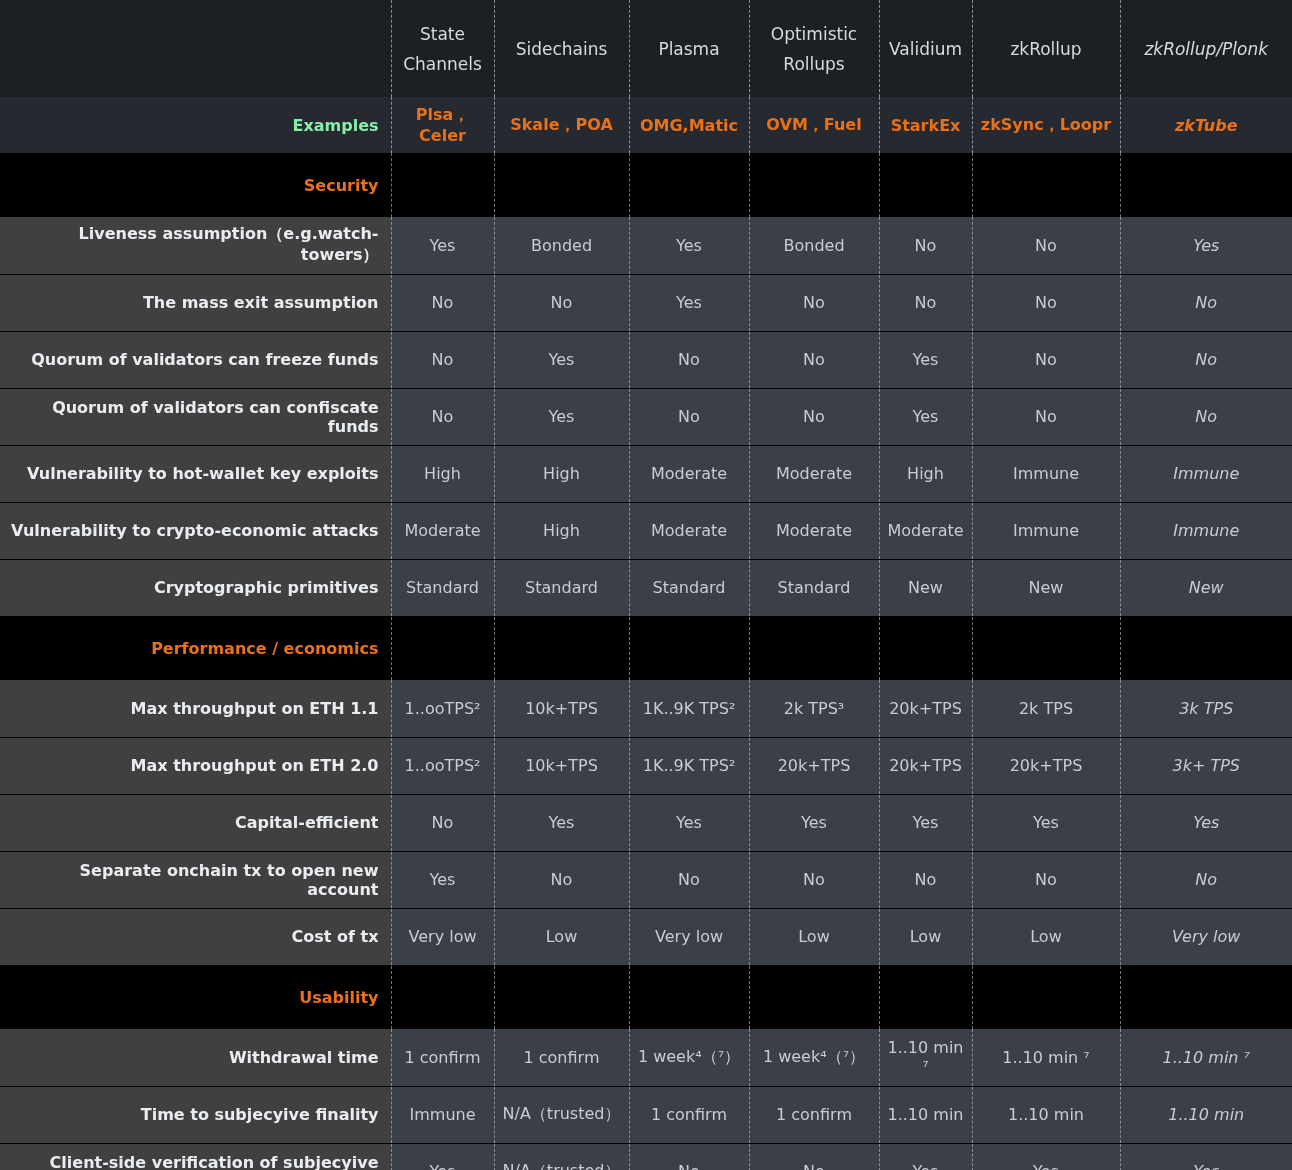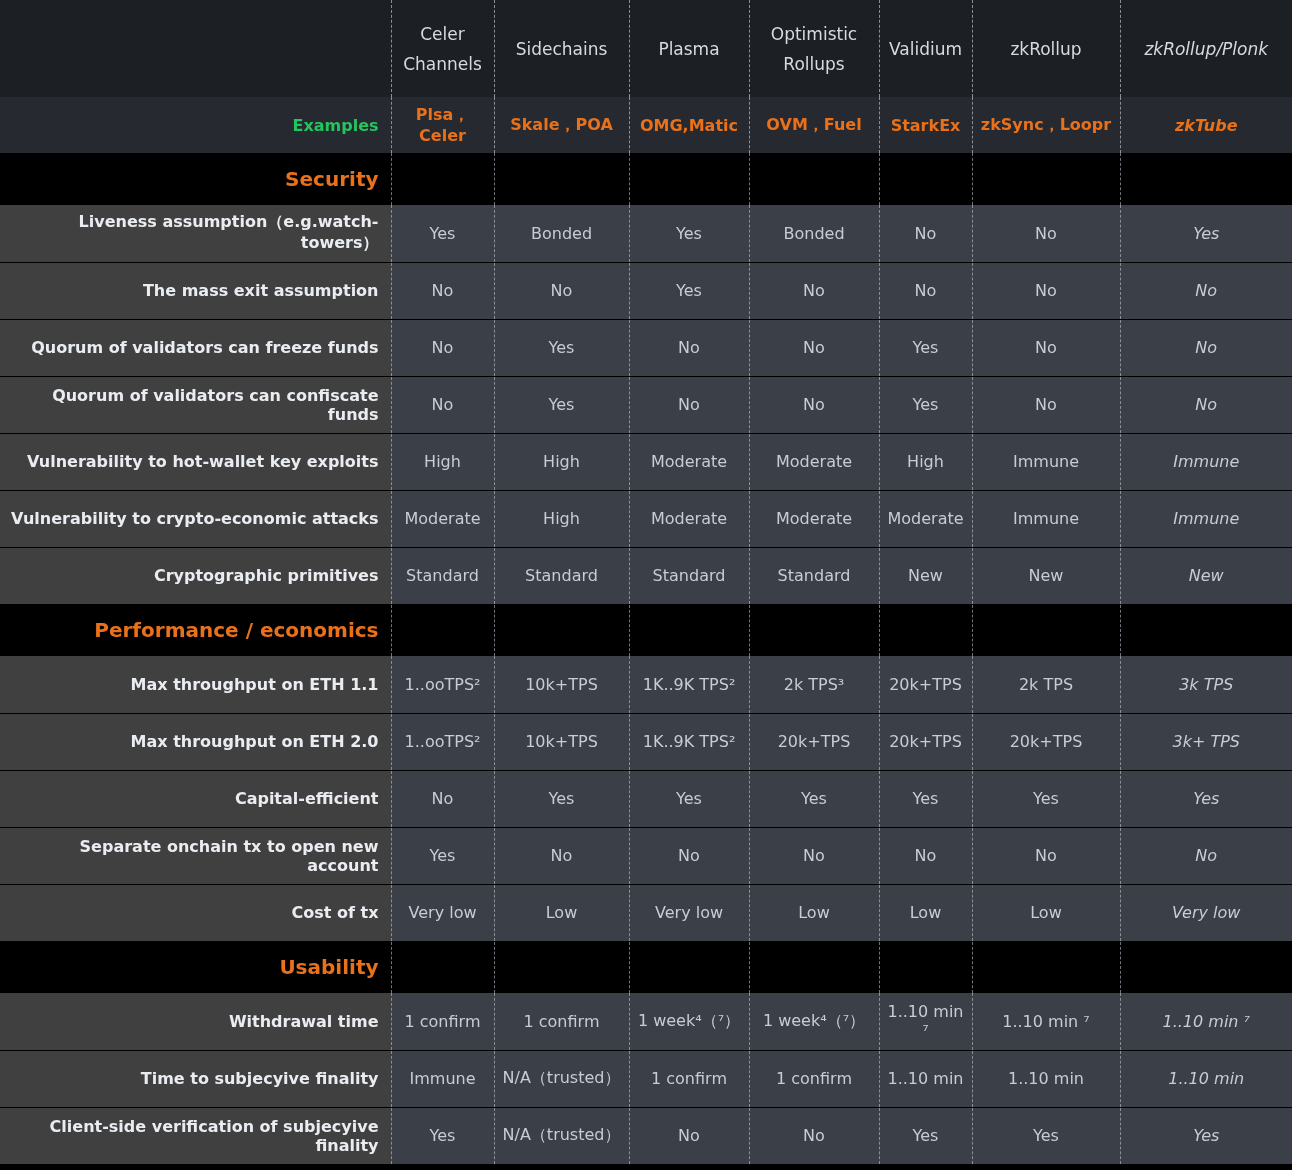--- a/index.html
+++ b/index.html
@@ -55,29 +55,29 @@
 
   
   tr.examples td {
     background: #26292f;
     color: #e8711a;
     font-weight: bold;
     font-size: 16px;
     height: 56px;
     border-bottom: none;
   }
-  tr.examples td.rowhead { background: #26292f; color: #22c55e; }
+  tr.examples td.rowhead { background: #26292f; color: #86efac; }
 
   
   tr.section td {
     background: #000000;
     color: #e8711a;
     font-weight: bold;
-    font-size: 20px;
-    height: 52px;
+    font-size: 16px;
+    height: 64px;
     border-bottom: none;
     border-right: 1px dashed #6d727b;
   }
   tr.section td:last-child { border-right: none; }
 
   td.rowhead {
     text-align: right;
     font-weight: bold;
     color: #e9ecf1;
     background: #404040;
@@ -104,21 +104,21 @@
       <col class="c2">
       <col class="c3">
       <col class="c4">
       <col class="c5">
       <col class="c6">
       <col class="c7">
   </colgroup>
   <thead>
     <tr class="head">
       <th class="rowhead"></th>
-      <th>Celer Channels</th>
+      <th>State Channels</th>
       <th>Sidechains</th>
       <th>Plasma</th>
       <th>Optimistic Rollups</th>
       <th>Validium</th>
       <th>zkRollup</th>
       <th>zkRollup/Plonk</th>
     </tr>
   </thead>
   <tbody>
 

